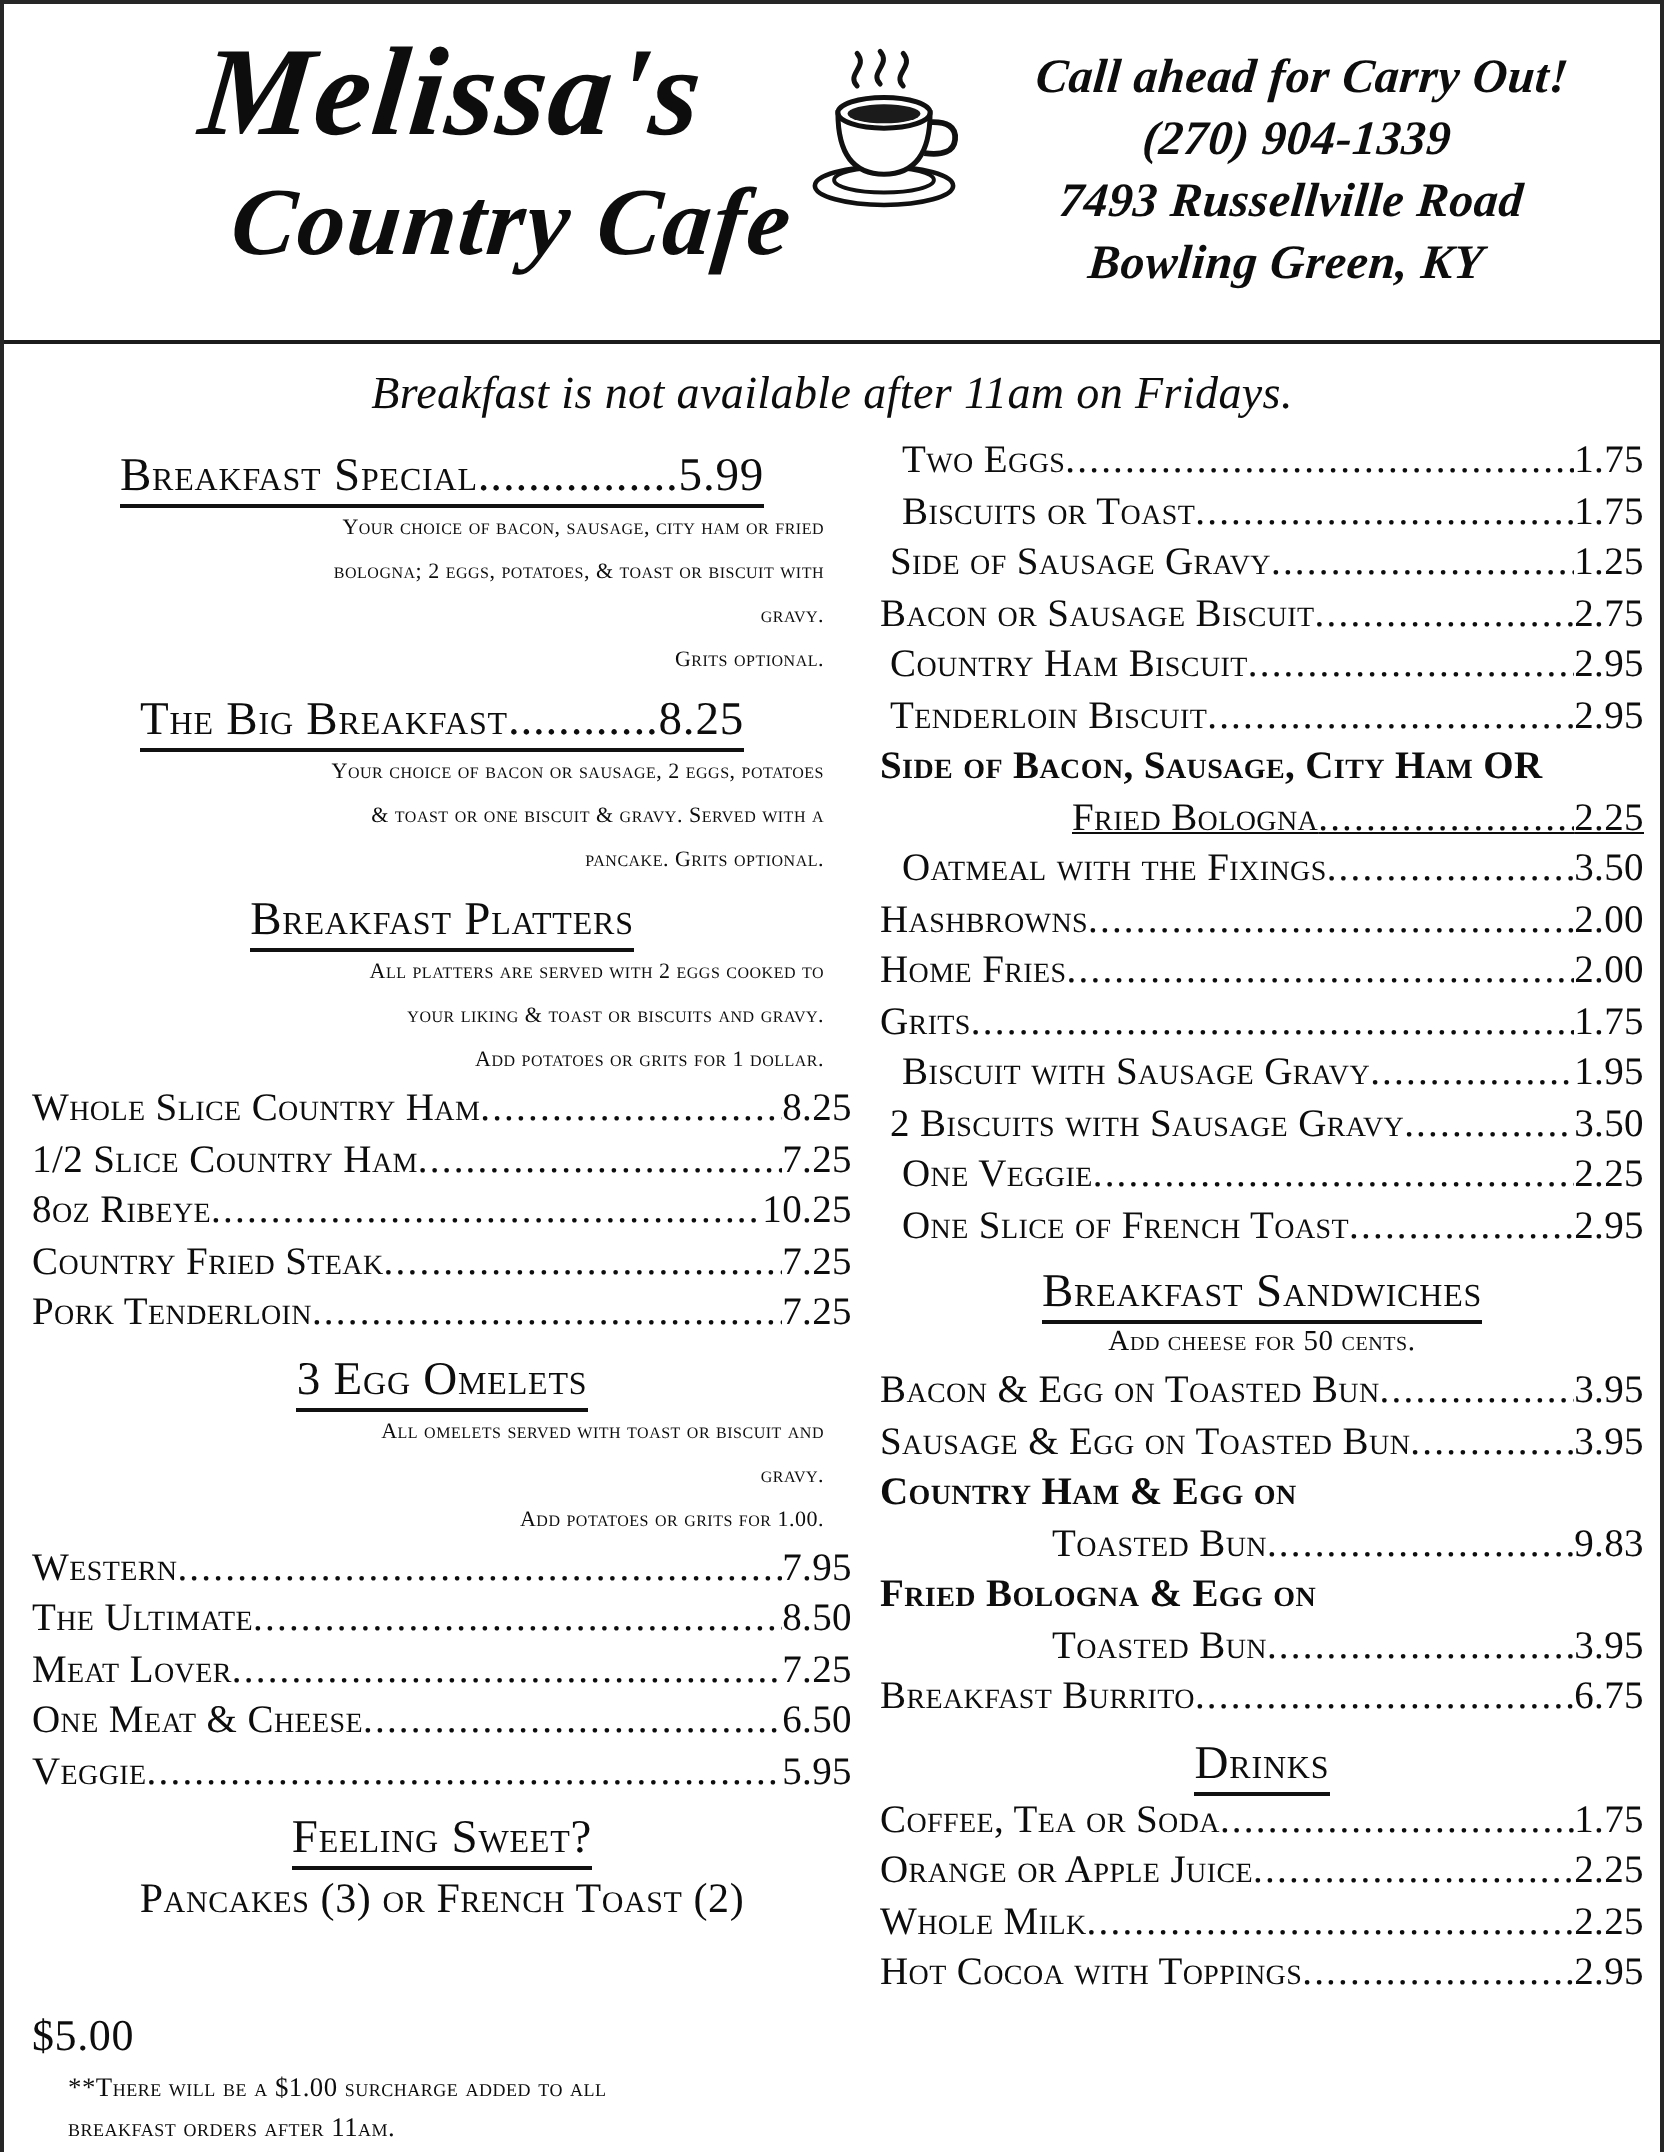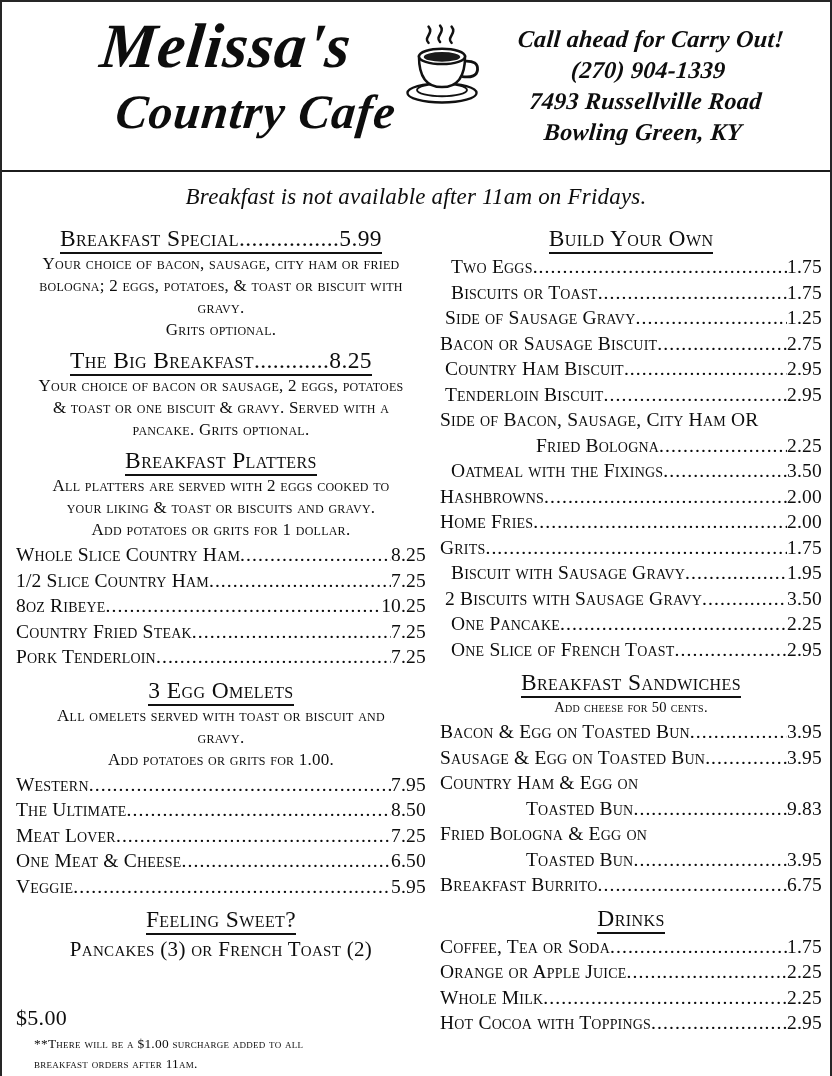--- a/index.html
+++ b/index.html
@@ -126,23 +126,23 @@
     margin: 6px 0 2px 0;
     white-space: nowrap;
   }
   .sec-head span {
     border-bottom: 2px solid #111;
     padding-bottom: 1px;
   }
 
   
   .desc {
-    text-align: center;
-    font-variant: small-caps;
-    font-size: 17px;
+    text-align: right;
+    font-variant: small-caps;
+    font-size: 11px;
     line-height: 20px;
     letter-spacing: 0.25px;
     margin: 1px auto 2px auto;
     padding: 0 14px;
   }
 
   
   .row {
     display: flex;
     align-items: baseline;
@@ -166,22 +166,23 @@
   .row.indent { padding-left: 11px; }
   .row.indent2 { padding-left: 5px; }
 
   
   .row-wrap-top {
     font-variant: small-caps;
     font-size: 19.5px;
     line-height: 25.5px;
     letter-spacing: 0.2px;
     white-space: nowrap;
-  }
-  .row.cont { padding-left: 96px; }
+    font-weight: bold;
+  }
+  .row.cont { padding-left: 96px; text-decoration: underline; }
   .row.cont-sm { padding-left: 86px; }
 
   .sub-note {
     text-align: center;
     font-variant: small-caps;
     font-size: 14.5px;
     line-height: 19px;
     letter-spacing: 0.3px;
     margin: 0 0 2px 0;
   }
@@ -331,21 +332,20 @@
       <div class="sec-head"><span>Feeling Sweet?</span></div>
       <div class="sweet-line">Pancakes (3) or French Toast (2)</div>
       <div class="sweet-price">$5.00</div>
       <div class="footnote">**There will be a $1.00 surcharge added to all</div>
       <div class="footnote">breakfast orders after 11am.</div>
 
     </div>
 
     <div class="col col-right">
 
-      <div class="sec-head"><span>Build Your Own</span></div>
 
       <div class="row indent">
           <span class="nm">Two Eggs</span>
           <span class="dots">................................................................</span>
           <span class="pr">1.75</span>
         </div>
       <div class="row indent">
           <span class="nm">Biscuits or Toast</span>
           <span class="dots">................................................................</span>
           <span class="pr">1.75</span>
@@ -402,21 +402,21 @@
           <span class="nm">Biscuit with Sausage Gravy</span>
           <span class="dots">................................................................</span>
           <span class="pr">1.95</span>
         </div>
       <div class="row indent2">
           <span class="nm">2 Biscuits with Sausage Gravy</span>
           <span class="dots">................................................................</span>
           <span class="pr">3.50</span>
         </div>
       <div class="row indent">
-          <span class="nm">One Pancake</span>
+          <span class="nm">One Veggie</span>
           <span class="dots">................................................................</span>
           <span class="pr">2.25</span>
         </div>
       <div class="row indent">
           <span class="nm">One Slice of French Toast</span>
           <span class="dots">................................................................</span>
           <span class="pr">2.95</span>
         </div>
 
       <div class="sec-head"><span>Breakfast Sandwiches</span></div>

